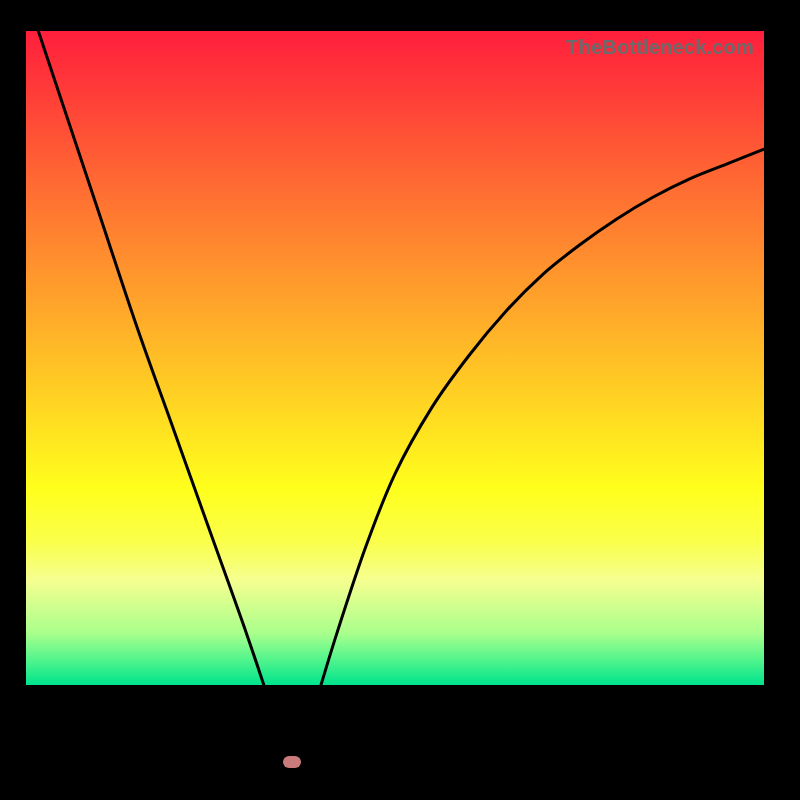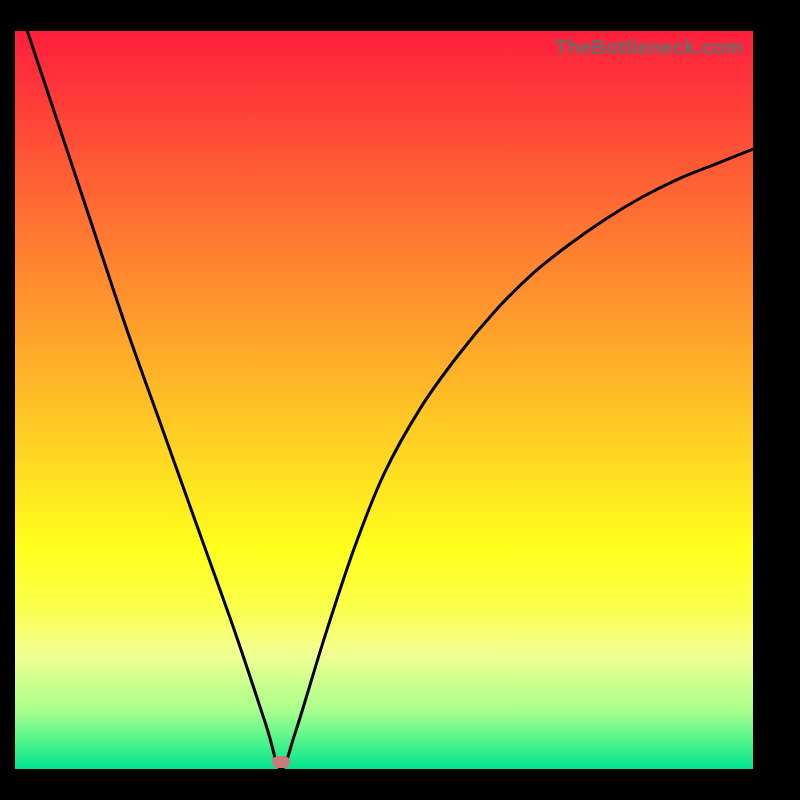--- a/index.html
+++ b/index.html
@@ -12,24 +12,24 @@
     font-family: Arial, Helvetica, sans-serif;
   }
   .frame {
     position: relative;
     width: 800px;
     height: 800px;
     background: #000;
   }
   .plot-area {
     position: absolute;
-    left: 15px;
+    left: 26px;
     top: 31px;
     width: 738px;
-    height: 738px;
+    height: 654px;
     background: linear-gradient(
       to bottom,
       #ff1f3c 0%,
       #ff3e38 10%,
       #ff6633 22%,
       #ff8c2e 34%,
       #ffb228 46%,
       #ffd822 58%,
       #ffff1c 70%,
       #faff4a 78%,

